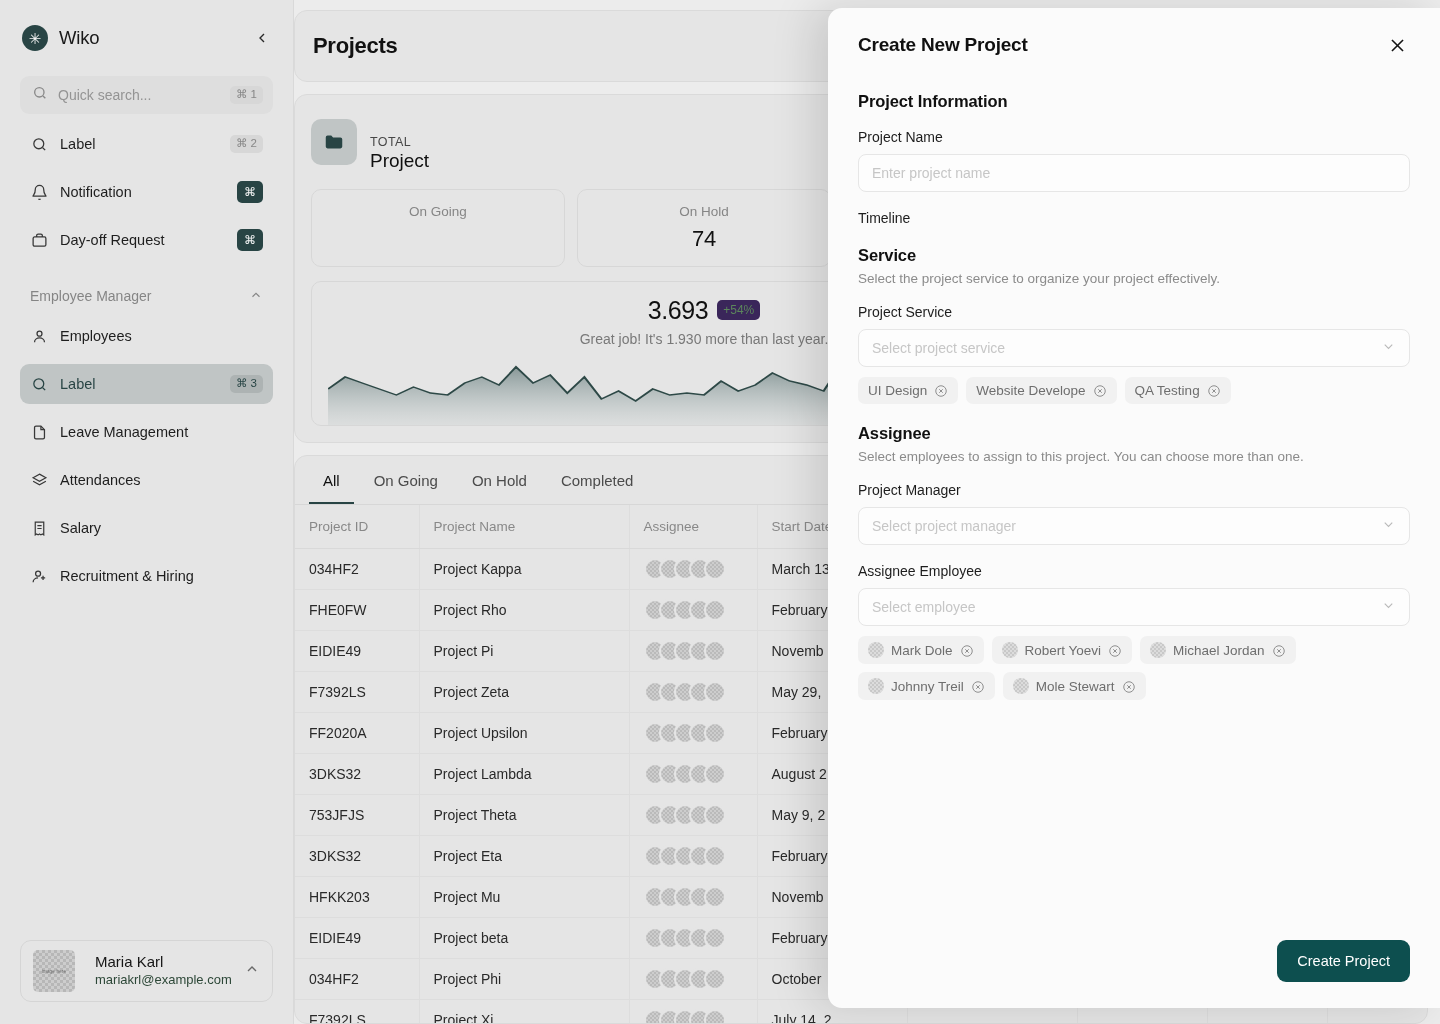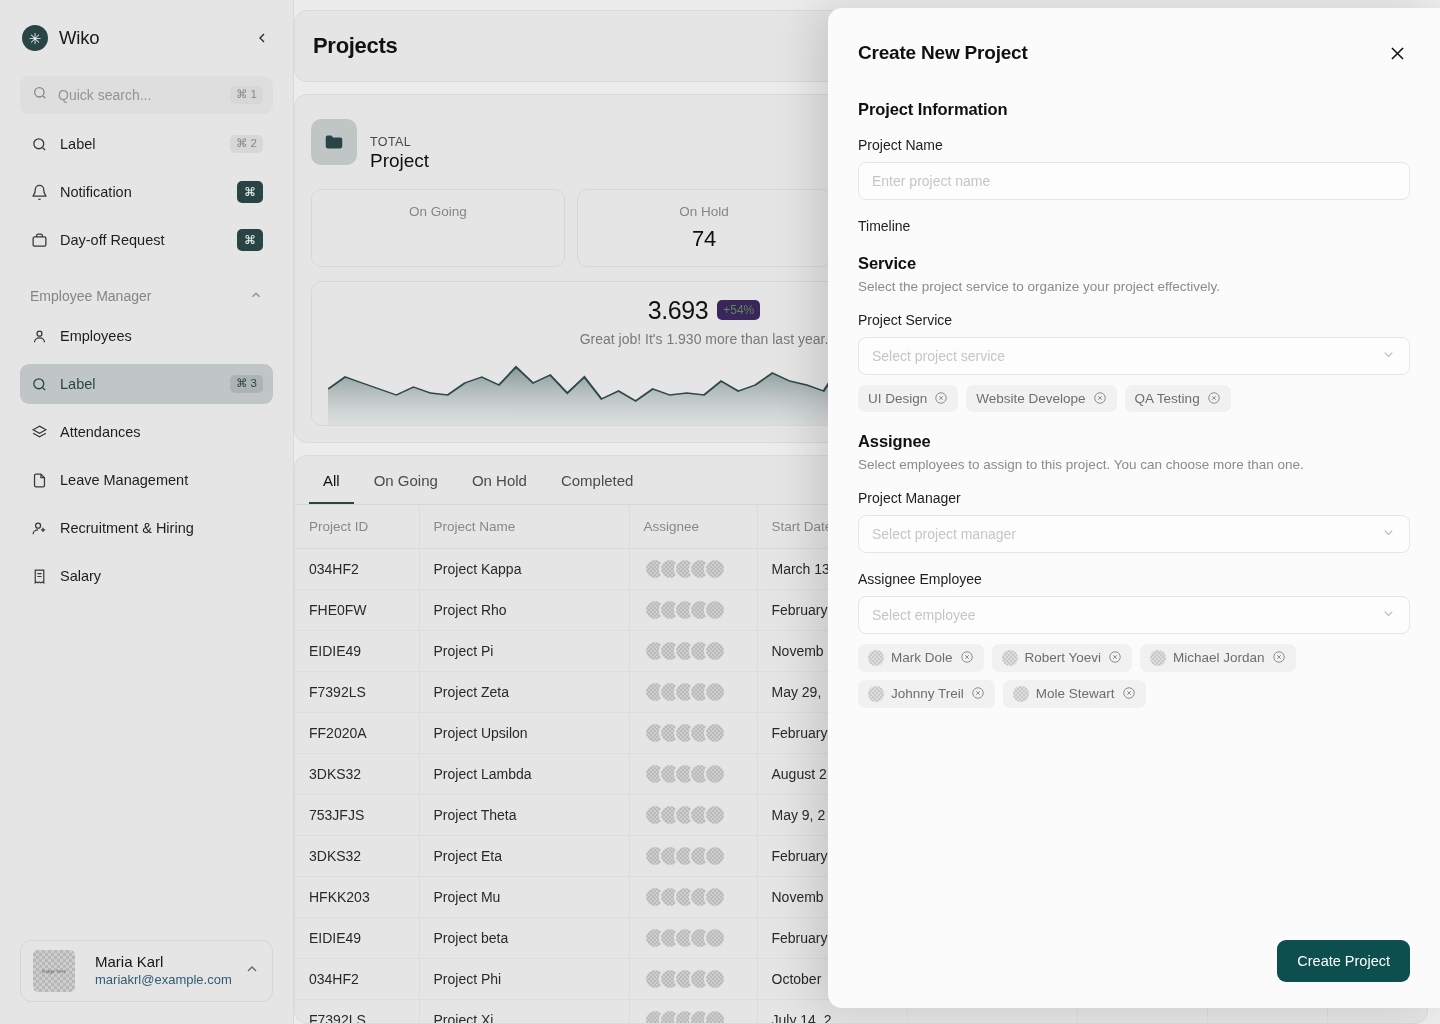--- a/index.html
+++ b/index.html
@@ -94,21 +94,21 @@
     background-image:
       linear-gradient(45deg, #bfbfbf 25%, transparent 25%, transparent 75%, #bfbfbf 75%),
       linear-gradient(45deg, #bfbfbf 25%, transparent 25%, transparent 75%, #bfbfbf 75%);
     background-size: 6px 6px;
     background-position: 0 0, 3px 3px;
     display: flex; align-items: center; justify-content: center;
     font-size: 4.5px; color: #6d6d6d; letter-spacing: .2px;
   }
   .user-meta { flex: 1; min-width: 0; }
   .user-name { font-size: 15px; color: #171717; line-height: 1.25; }
-  .user-mail { font-size: 13px; color: #0369a1; line-height: 1.3; text-align: center; }
+  .user-mail { font-size: 13px; color: #14532d; line-height: 1.3; text-align: center; }
   
   .main { flex: 1; min-width: 0; padding: 10px 12px 0 0; display: flex; flex-direction: column; gap: 12px; }
   .card {
     background: #efefef;
     border: 1px solid #e3e3e3;
     border-radius: 13px;
   }
   .page-head { padding: 22px 18px; }
   .page-title { font-size: 22px; color: #121212; letter-spacing: -0.3px; }
   .stats-row { display: flex; gap: 14px; }
@@ -196,40 +196,40 @@
     position: absolute; right: 0; top: 8px;
     width: 612px; height: 1000px;
     background: #fbfbfb;
     border-radius: 14px 0 0 14px;
     box-shadow: -14px 0 44px rgba(0,0,0,.13);
     display: flex; flex-direction: column;
     z-index: 20;
   }
   .panel-head {
     display: flex; align-items: center;
-    padding: 32px 30px 14px;
+    padding: 24px 30px 14px;
   }
   .panel-title { font-size: 19px; color: #101010; letter-spacing: -0.2px; }
   .panel-close { margin-left: auto; width: 26px; height: 26px; display: flex; align-items: center; justify-content: center; color: #141414; }
   .panel-body { flex: 1; overflow: hidden; padding: 0 30px; }
   .sec-title { font-size: 16.5px; color: #101010; margin: 20px 0 18px; letter-spacing: -0.1px; }
   .sec-title.tight { margin-bottom: 6px; }
   .sec-desc { font-size: 13.5px; color: #8b8b8b; margin-bottom: 18px; }
   .field-label { font-size: 14px; color: #1d1d1d; margin-bottom: 9px; }
   .field { margin-bottom: 18px; }
   .input {
     height: 38px; border: 1px solid #e6e6e6; border-radius: 8px;
     background: #fdfdfd; display: flex; align-items: center; gap: 9px;
     padding: 0 13px; font-size: 14px; color: #c6c6c6;
   }
   .input .chev { margin-left: auto; color: #b9b9b9; }
   .input .cal { color: #cfcfcf; display: flex; }
   .chips { display: flex; flex-wrap: wrap; gap: 8px; margin-top: 10px; }
   .chip {
-    display: inline-flex; align-items: flex-start; gap: 7px;
+    display: inline-flex; align-items: flex-end; gap: 7px;
     background: #f1f1f1; border-radius: 7px;
     padding: 6px 10px; font-size: 13.5px; color: #6e6e6e;
   }
   .chip .x { display: flex; color: #8e8e8e; }
   .chip-av {
     width: 16px; height: 16px; border-radius: 50%;
     background-color: #dcdcdc;
     background-image:
       linear-gradient(45deg, #c8c8c8 25%, transparent 25%, transparent 75%, #c8c8c8 75%),
       linear-gradient(45deg, #c8c8c8 25%, transparent 25%, transparent 75%, #c8c8c8 75%);
@@ -330,57 +330,57 @@
               <circle cx="11" cy="11" r="7"></circle>
               <path d="M20 20l-3.5-3.5"></path>
             </svg>
         </span>
         <span class="lbl">Label</span>
         <span class="kbd">⌘ 3</span>
       </div>
 
       <div class="nav-item">
         <span class="ic">
+          <svg width="17" height="17" viewBox="0 0 24 24" fill="none" stroke="currentColor" stroke-width="1.8">
+              <path d="M14 3H7a2 2 0 00-2 2v14a2 2 0 002 2h10a2 2 0 002-2V8l-5-5z"></path>
+              <path d="M14 3v5h5"></path>
+            </svg>
+        </span>
+        <span class="lbl">Leave Management</span>
+      </div>
+
+      <div class="nav-item">
+        <span class="ic">
           <svg width="17" height="17" viewBox="0 0 24 24" fill="none" stroke="currentColor" stroke-width="1.7">
               <path d="M12 3l9 5-9 5-9-5 9-5z"></path>
               <path d="M3 13l9 5 9-5"></path>
             </svg>
         </span>
         <span class="lbl">Attendances</span>
       </div>
 
       <div class="nav-item">
         <span class="ic">
-          <svg width="17" height="17" viewBox="0 0 24 24" fill="none" stroke="currentColor" stroke-width="1.8">
-              <path d="M14 3H7a2 2 0 00-2 2v14a2 2 0 002 2h10a2 2 0 002-2V8l-5-5z"></path>
-              <path d="M14 3v5h5"></path>
-            </svg>
-        </span>
-        <span class="lbl">Leave Management</span>
+          <svg width="17" height="17" viewBox="0 0 24 24" fill="none" stroke="currentColor" stroke-width="1.7">
+              <path d="M6 3h12v18l-2-1.4-2 1.4-2-1.4-2 1.4-2-1.4L6 21z"></path>
+              <path d="M9 8h6M9 12h6"></path>
+            </svg>
+        </span>
+        <span class="lbl">Salary</span>
       </div>
 
       <div class="nav-item">
         <span class="ic">
           <svg width="17" height="17" viewBox="0 0 24 24" fill="none" stroke="currentColor" stroke-width="1.8">
               <circle cx="10" cy="8" r="3.5"></circle>
               <path d="M3 20c0-3.3 3.1-6 7-6"></path>
               <path d="M17 11v6M14 14h6"></path>
             </svg>
         </span>
         <span class="lbl">Recruitment &amp; Hiring</span>
-      </div>
-
-      <div class="nav-item">
-        <span class="ic">
-          <svg width="17" height="17" viewBox="0 0 24 24" fill="none" stroke="currentColor" stroke-width="1.7">
-              <path d="M6 3h12v18l-2-1.4-2 1.4-2-1.4-2 1.4-2-1.4L6 21z"></path>
-              <path d="M9 8h6M9 12h6"></path>
-            </svg>
-        </span>
-        <span class="lbl">Salary</span>
       </div>
 
       <div class="sidebar-spacer"></div>
 
       <div class="user-card">
         <span class="ph-img">image here</span>
         <span class="user-meta">
           <span class="user-name" style="display:block">Maria Karl</span>
           <span class="user-mail" style="display:block">mariakrl@example.com</span>
         </span>

